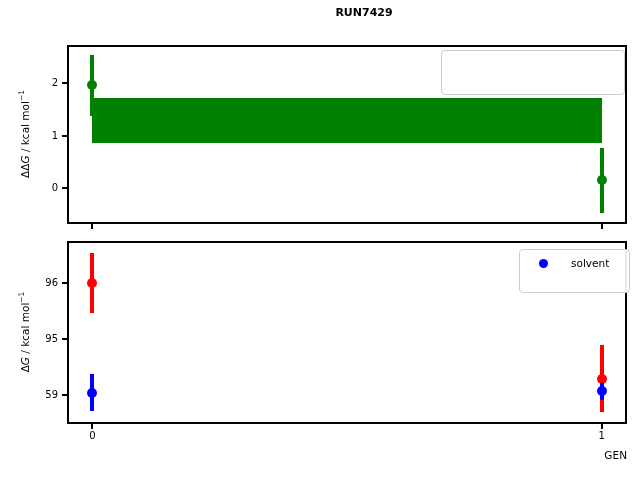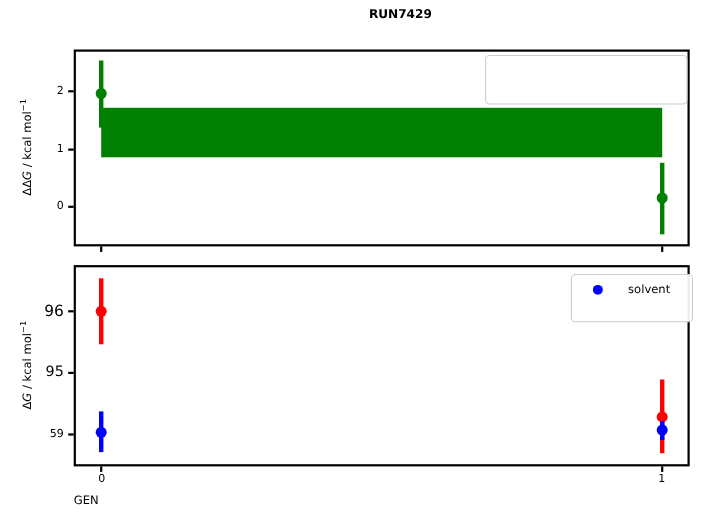--- a/index.html
+++ b/index.html
@@ -9,21 +9,21 @@
                 font-size:11px;font-weight:bold;padding-left:44px;}
   .axes{position:absolute;background:#ffffff;border:2px solid #000;box-sizing:border-box;}
   .axes-top{left:67px;top:45px;width:560px;height:179px;}
   .axes-bottom{left:67px;top:241px;width:560px;height:183px;}
   .ylabel{position:absolute;transform:translate(-50%,-50%) rotate(-90deg);
           font-size:10.5px;white-space:nowrap;}
   .ylabel-top{left:24px;top:134px;}
   .ylabel-bottom{left:24px;top:332px;}
   .ylabel sup{font-size:7.5px;}
   .ital{font-style:italic;}
-  .xlabel{position:absolute;left:67px;top:449px;width:560px;text-align:left;font-size:10.5px;}
+  .xlabel{position:absolute;left:67px;top:449px;width:560px;text-align:right;font-size:10.5px;}
   .legend{position:absolute;background:rgba(255,255,255,0.92);border:1px solid #cccccc;
           border-radius:4px;padding:4px 7px;box-sizing:border-box;font-size:10.5px;z-index:5;}
   .legend-top{left:441px;top:50px;width:184px;height:45px;}
   .legend-bottom{left:509px;top:249px;width:111px;height:44px;margin-left:10px;}
   .legend-row{display:flex;align-items:center;height:18px;}
   .legend-swatch{width:32px;display:flex;justify-content:center;align-items:center;
                  margin-right:12px;flex:0 0 32px;}
   .swatch-dot{width:9px;height:9px;border-radius:50%;background:#888;}
   .swatch-line{width:32px;height:0;border-top:2.5px dotted #888;}
   .legend-label{white-space:nowrap;}
@@ -60,23 +60,23 @@
       <div style="position: absolute; left: 18.4212px; top: 34.8401px; width: 10px; height: 10px; border-radius: 50%; background: rgb(255, 0, 0);"></div>
       <div style="position: absolute; left: 530.579px; top: 102.125px; width: 4px; height: 67.3354px; background: rgb(255, 0, 0);"></div>
       <div style="position: absolute; left: 527.579px; top: 130.793px; width: 10px; height: 10px; border-radius: 50%; background: rgb(255, 0, 0);"></div>
       <div style="position: absolute; left: 21.4212px; top: 131.304px; width: 4px; height: 37.0345px; background: rgb(0, 0, 255);"></div>
       <div style="position: absolute; left: 18.4212px; top: 144.821px; width: 10px; height: 10px; border-radius: 50%; background: rgb(0, 0, 255);"></div>
       <div style="position: absolute; left: 530.579px; top: 139.721px; width: 4px; height: 16.8339px; background: rgb(0, 0, 255);"></div>
       <div style="position: absolute; left: 527.579px; top: 143.138px; width: 10px; height: 10px; border-radius: 50%; background: rgb(0, 0, 255);"></div>
       <div style="position: absolute; left: -7px; top: 151.066px; width: 5px; height: 2px; background: rgb(0, 0, 0);"></div>
       <div style="position: absolute; left: -11px; top: 152.066px; transform: translate(-100%, -50%); font-size: 10px; line-height: 10px;">59</div>
       <div style="position: absolute; left: -7px; top: 94.953px; width: 5px; height: 2px; background: rgb(0, 0, 0);"></div>
-      <div style="position: absolute; left: -11px; top: 95.953px; transform: translate(-100%, -50%); font-size: 13px; line-height: 10px;">95</div>
+      <div style="position: absolute; left: -11px; top: 95.953px; transform: translate(-100%, -50%); font-size: 10px; line-height: 10px;">95</div>
       <div style="position: absolute; left: -7px; top: 38.8401px; width: 5px; height: 2px; background: rgb(0, 0, 0);"></div>
-      <div style="position: absolute; left: -11px; top: 39.8401px; transform: translate(-100%, -50%); font-size: 14px; line-height: 10px; text-align: right;">96</div>
+      <div style="position: absolute; left: -11px; top: 39.8401px; transform: translate(-100%, -50%); font-size: 10px; line-height: 10px; text-align: right;">96</div>
       <div style="position: absolute; left: 22.4212px; top: 181px; width: 2px; height: 5px; background: rgb(0, 0, 0);"></div>
       <div style="position: absolute; left: 23.4212px; top: 187px; transform: translateX(-50%); font-size: 10px;">0</div>
       <div style="position: absolute; left: 531.579px; top: 181px; width: 2px; height: 5px; background: rgb(0, 0, 0);"></div>
       <div style="position: absolute; left: 532.579px; top: 187px; transform: translateX(-50%); font-size: 10px;">1</div>
     </div>
   <div class="ylabel ylabel-bottom"><span>Δ</span><span class="ital">G</span><span> / kcal mol</span><sup>−1</sup></div>
 
   <div class="legend legend-bottom">
     <div class="legend-row">
       <span class="legend-swatch">

